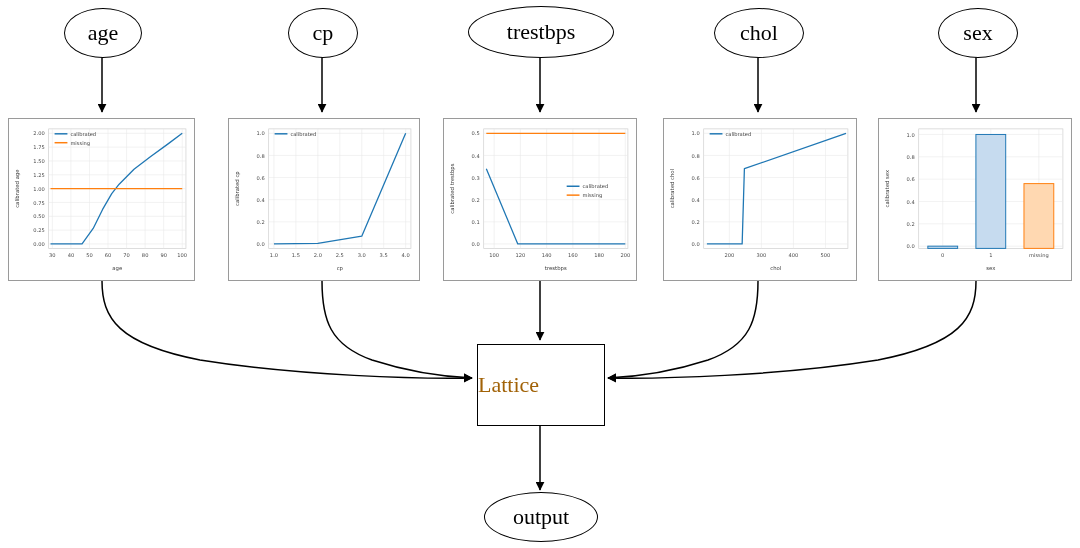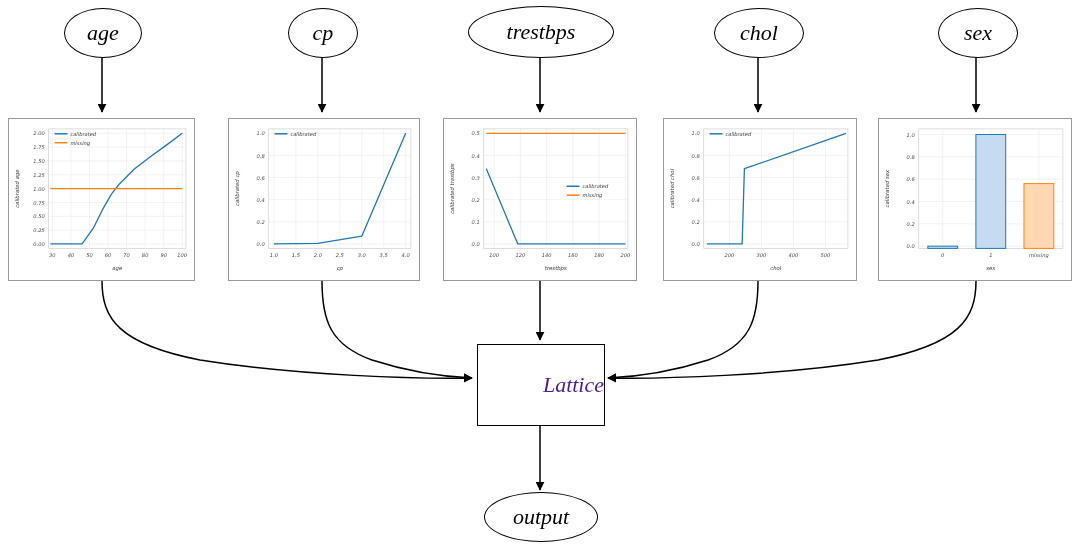--- a/index.html
+++ b/index.html
@@ -12,21 +12,20 @@
     height: 548px;
     position: relative;
     font-family: "Liberation Serif", serif;
     overflow: hidden;
   }
   #stage {
     position: absolute;
     left: 0; top: 0;
     width: 1004px;
     height: 548px;
-    font-style: italic;
   }
   
   #edges {
     position: absolute;
     left: 0; top: 0;
     width: 1080px;
     height: 548px;
     pointer-events: none;
   }
   
@@ -42,23 +41,23 @@
     color: #000000;
     white-space: nowrap;
   }
   
   .lattice-box {
     position: absolute;
     border: 1.4px solid #000000;
     background: #ffffff;
     display: flex;
     align-items: center;
-    justify-content: flex-end;
+    justify-content: flex-start;
     font-family: "Liberation Serif", serif;
-    color: #4c1d95;
+    color: #a16207;
   }
   
   .plot-panel {
     position: absolute;
     background: #ffffff;
     border: 1.2px solid #9a9a9a;
     box-sizing: border-box;
   }
   .plot-inner {
     position: absolute;

